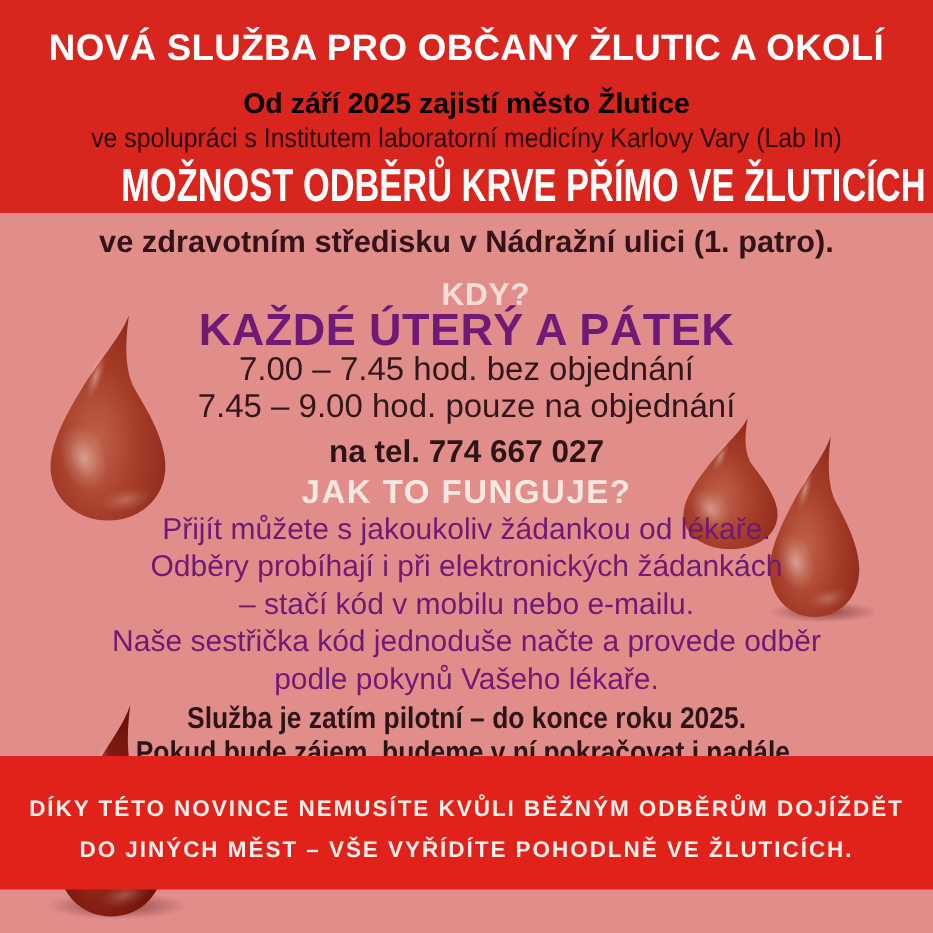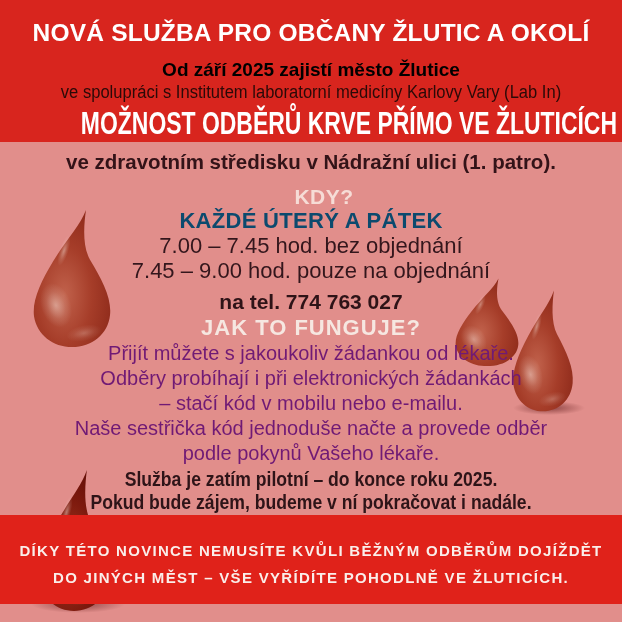--- a/index.html
+++ b/index.html
@@ -4,31 +4,31 @@
 <style>
   html,body{margin:0;padding:0;background:#888;}
   .poster{
     position:relative;width:622px;height:622px;overflow:hidden;
     font-family:"Liberation Sans","DejaVu Sans",sans-serif;
     background:#e18e8b;
   }
   .band{position:relative;box-sizing:border-box;text-align:center;z-index:2;}
   .band-top{width:622px;height:142px;background:#d8251e;padding-top:18px;}
   .band-mid{width:622px;height:391px;}
-  .band-bottom{position:absolute;left:0;top:515px;width:622px;height:89px;background:#e0221a;padding-top:22px;}
+  .band-bottom{position:absolute;left:0;top:504px;width:622px;height:89px;background:#e0221a;padding-top:22px;}
   .line{position:relative;z-index:3;}
   
   .title{font-size:24.5px;font-weight:700;color:#ffffff;line-height:30px;letter-spacing:.2px;}
   .sub1{font-size:19px;font-weight:600;color:#000000;line-height:24px;margin-top:10px;}
   .sub2{font-size:18px;font-weight:500;color:#2a0a08;line-height:21px;transform:scaleX(.92);transform-origin:50% 50%;}
   .banner{font-size:31px;font-weight:700;color:#ffffff;line-height:36px;margin-top:3px;transform:scaleX(.74);transform-origin:50% 50%;white-space:nowrap;}
   
   .loc{font-size:20.5px;font-weight:600;color:#331318;line-height:27px;padding-top:6px;}
   .kdy{font-size:21px;font-weight:700;color:#f6dcd6;line-height:24px;margin-top:10px;letter-spacing:.5px;padding-left:26px;}
-  .days{font-size:22px;font-weight:800;color:#0c4a6e;line-height:24px;letter-spacing:.3px;}
+  .days{font-size:30px;font-weight:800;color:#701a75;line-height:24px;letter-spacing:.3px;}
   .slot{font-size:22px;font-weight:500;color:#33161c;line-height:25px;}
   .phone{font-size:21px;font-weight:600;color:#2e1317;line-height:27px;margin-top:5px;}
   .jak{font-size:22px;font-weight:700;color:#f6e7e1;line-height:26px;letter-spacing:1px;}
   .para{font-size:20px;font-weight:500;color:#701a75;line-height:25px;}
   .para:first-of-type{margin-top:3px;}
   .pilot{font-size:20px;font-weight:600;color:#2e1418;line-height:23px;transform:scaleX(.88);transform-origin:50% 50%;white-space:nowrap;}
   .pilot1{margin-top:2px;}
   
   .foot{font-size:15px;font-weight:600;color:#faeeea;line-height:27px;letter-spacing:1.3px;}
   
@@ -106,21 +106,21 @@
     <div class="line sub2">ve spolupráci s Institutem laboratorní medicíny Karlovy Vary (Lab In)</div>
     <div class="line banner">MOŽNOST ODBĚRŮ KRVE PŘÍMO VE ŽLUTICÍCH</div>
   </div>
 
   <div class="band band-mid">
     <div class="line loc">ve zdravotním středisku v Nádražní ulici (1. patro).</div>
     <div class="line kdy">KDY?</div>
     <div class="line days">KAŽDÉ ÚTERÝ A PÁTEK</div>
     <div class="line slot">7.00 – 7.45 hod. bez objednání</div>
     <div class="line slot">7.45 – 9.00 hod. pouze na objednání</div>
-    <div class="line phone">na tel. 774 763 027</div>
+    <div class="line phone">na tel. 774 667 027</div>
     <div class="line jak">JAK TO FUNGUJE?</div>
     <div class="line para">Přijít můžete s jakoukoliv žádankou od lékaře.</div>
     <div class="line para">Odběry probíhají i při elektronických žádankách</div>
     <div class="line para">– stačí kód v mobilu nebo e-mailu.</div>
     <div class="line para">Naše sestřička kód jednoduše načte a provede odběr</div>
     <div class="line para">podle pokynů Vašeho lékaře.</div>
     <div class="line pilot pilot1">Služba je zatím pilotní – do konce roku 2025.</div>
     <div class="line pilot">Pokud bude zájem, budeme v ní pokračovat i nadále.</div>
   </div>
 

